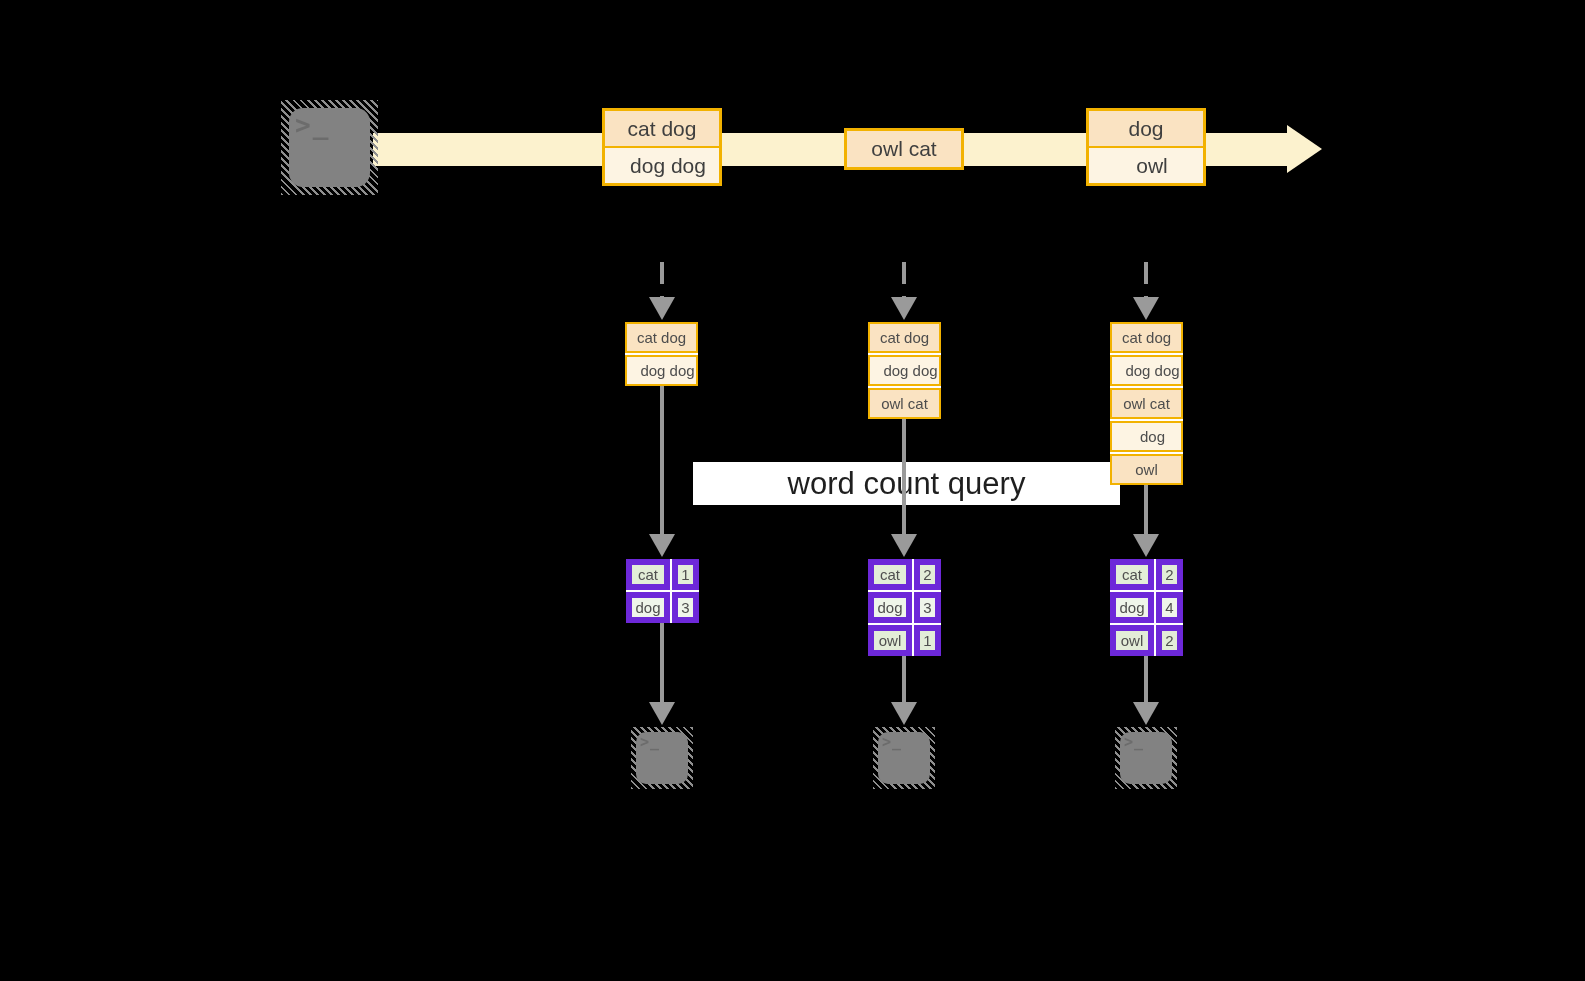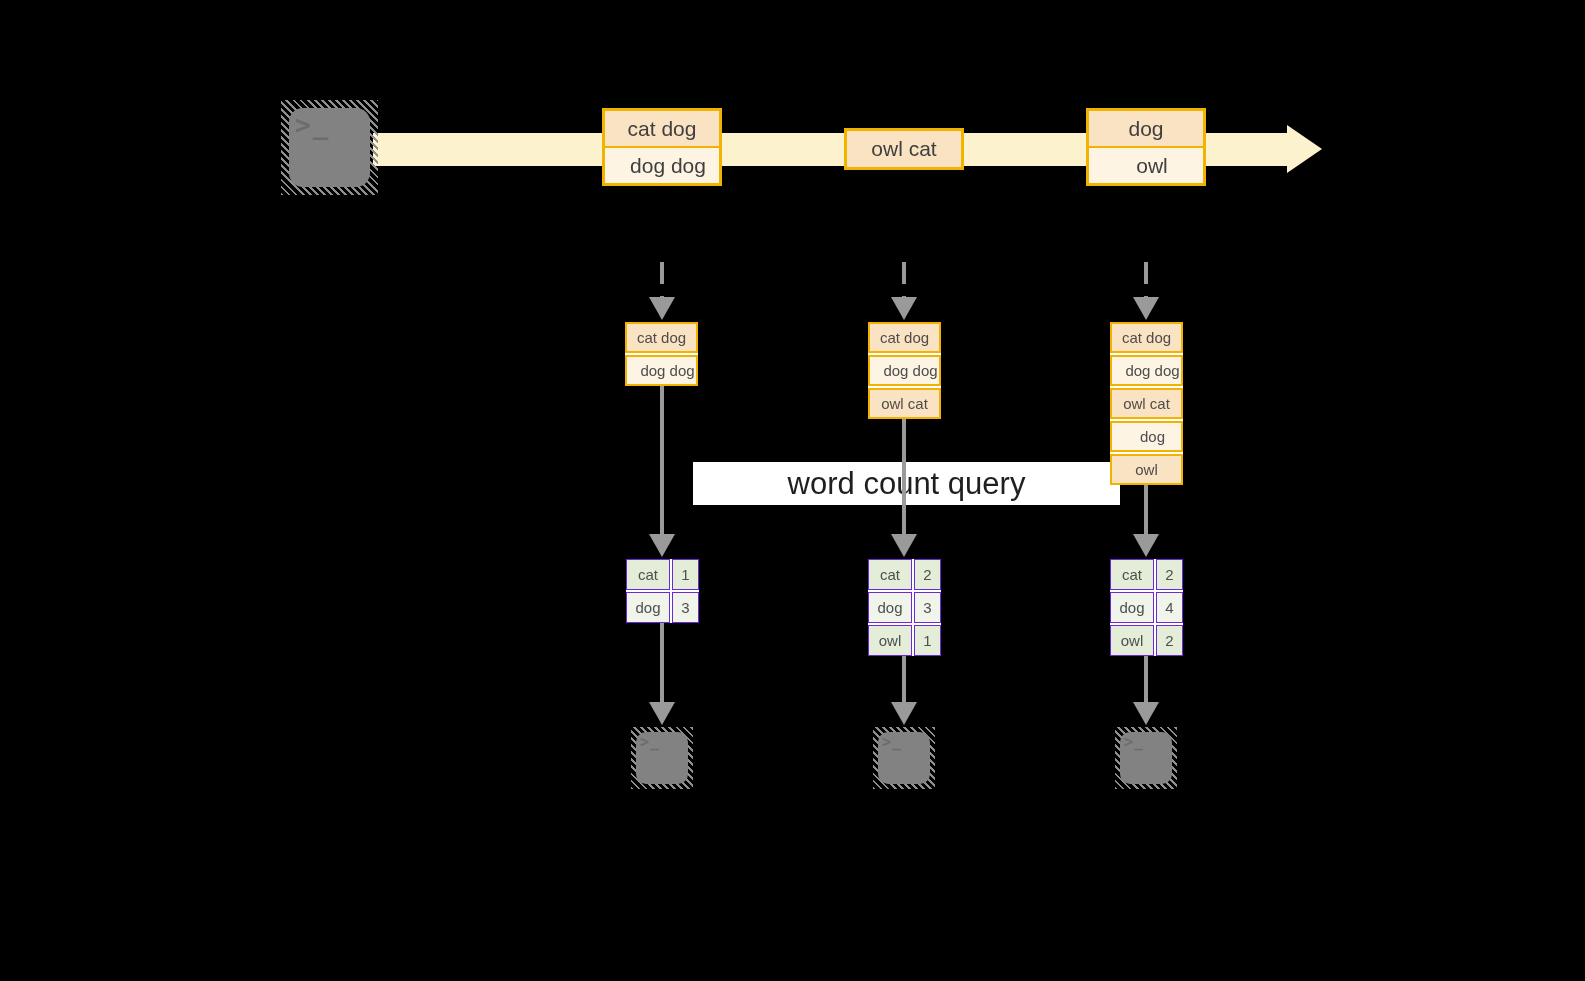--- a/index.html
+++ b/index.html
@@ -22,21 +22,21 @@
 
   
   .stack{position:absolute;width:73px;box-sizing:border-box;background:#fff;
          display:flex;flex-direction:column;gap:2px;z-index:3;}
   .stack .scell{box-sizing:border-box;height:31px;border:2px solid #F2B200;
                 display:flex;align-items:center;justify-content:center;font-size:15px;color:#4d4d4d;}
 
   
   .wtable{position:absolute;width:73px;box-sizing:border-box;background:#fff;
           display:grid;grid-template-columns:1fr 27px;gap:2px;z-index:3;}
-  .wtable .tcell{box-sizing:border-box;height:31px;border:1px solid #6d28d9;
+  .wtable .tcell{box-sizing:border-box;height:31px;border:6px solid #6d28d9;
                  display:flex;align-items:center;justify-content:center;font-size:15px;color:#4f4f4f;}
   .g-a{background:#E3EDD8;}
   .g-b{background:#EFF5EA;}
 
   
   .vline{position:absolute;width:4px;background:#9A9A9A;z-index:2;}
   .vdash{position:absolute;width:4px;z-index:2;
          background:repeating-linear-gradient(to bottom,#9A9A9A 0 22px,transparent 22px 34px);}
   .ahead{position:absolute;width:0;height:0;z-index:2;
          border-left:13px solid transparent;border-right:13px solid transparent;border-top:23px solid #9A9A9A;}

